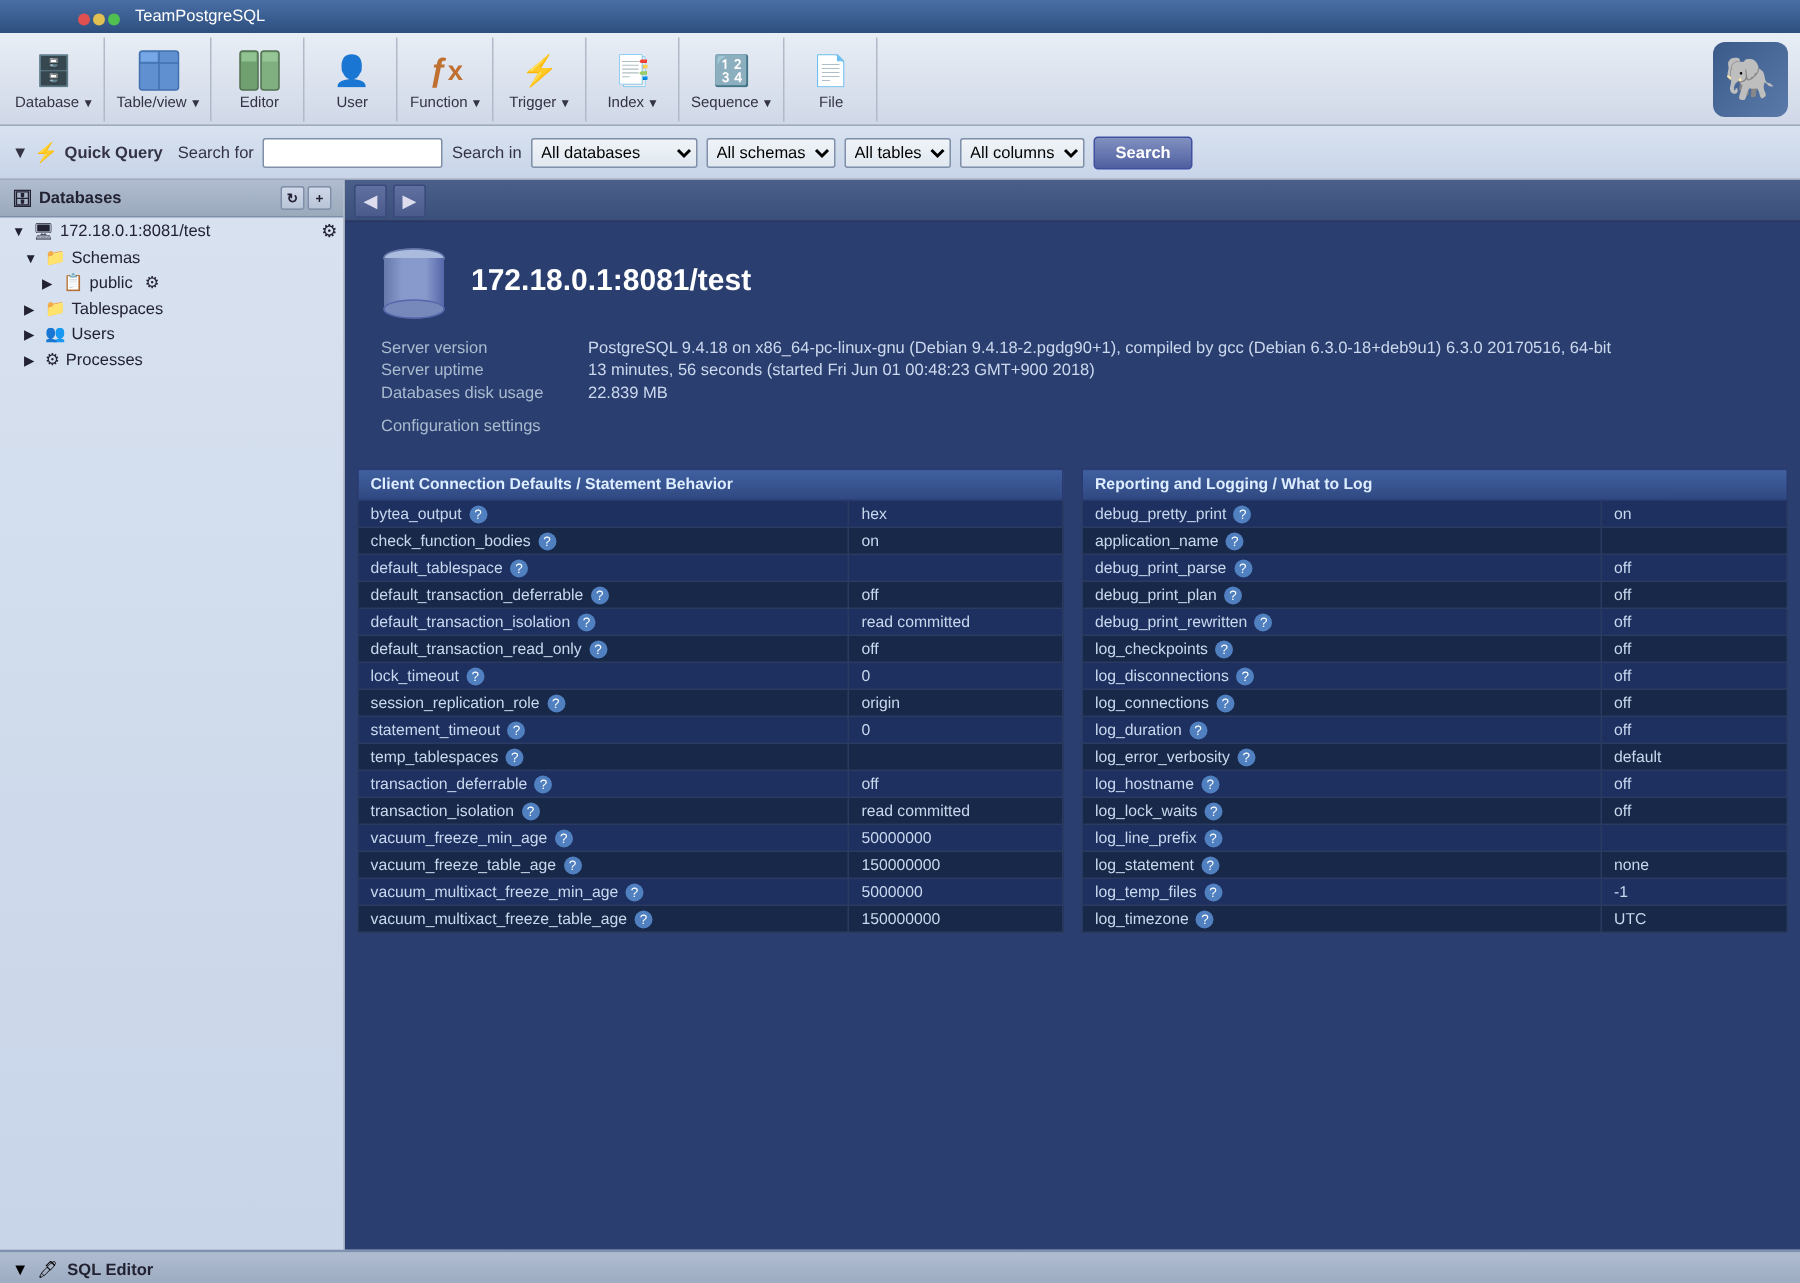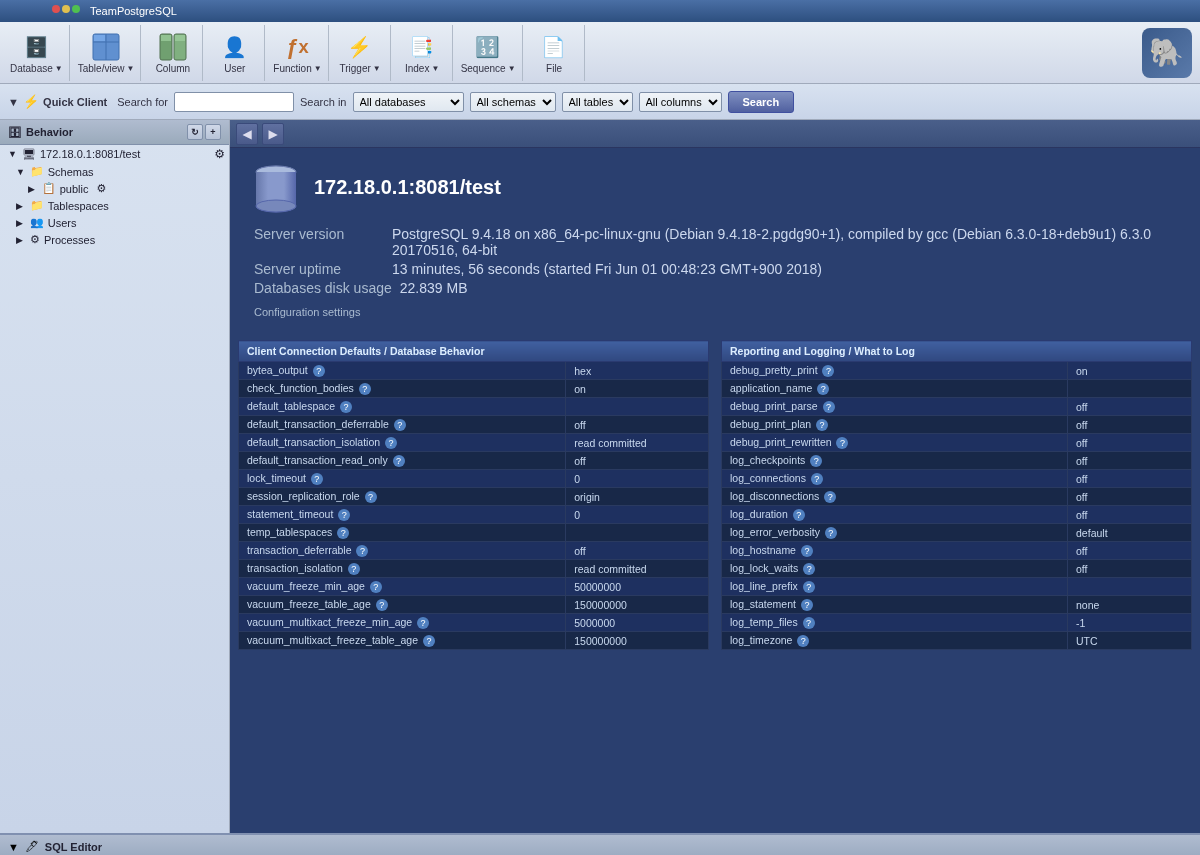--- a/index.html
+++ b/index.html
@@ -10,21 +10,21 @@
       background: linear-gradient(to bottom, #4a6fa5, #2d4f7f);
       height: 22px;
       display: flex;
       align-items: center;
       padding: 0 8px;
       color: white;
       font-size: 11px;
     }
     .title-bar-logo {
       display: flex;
-      align-items: flex-start;
+      align-items: flex-end;
       gap: 4px;
       padding-left: 44px;
     }
     .logo-circles {
       display: flex;
       gap: 2px;
     }
     .logo-circle {
       width: 8px; height: 8px; border-radius: 50%;
     }
@@ -197,21 +197,21 @@
     .db-info {
       padding: 16px 24px;
       color: #ddeeff;
     }
     .db-info-header {
       display: flex; align-items: center; gap: 16px;
       margin-bottom: 12px;
     }
     .db-info-row {
       display: flex; gap: 8px;
-      font-size: 14px;
+      font-size: 11px;
       margin-bottom: 3px;
       color: #ccd8ee;
     }
     .db-info-label { color: #aabbd0; min-width: 130px; }
     .config-title {
       font-size: 11px;
       color: #aabbd0;
       margin: 10px 0 6px 0;
     }
 
@@ -317,21 +317,21 @@
   <div class="toolbar-group">
     <div class="toolbar-icon">
       <svg width="30" height="30" viewBox="0 0 30 30">
         <rect x="2" y="2" width="12" height="26" rx="2" fill="#70a070" stroke="#507050" stroke-width="1"></rect>
         <rect x="16" y="2" width="12" height="26" rx="2" fill="#80b080" stroke="#507050" stroke-width="1"></rect>
         <rect x="3" y="3" width="10" height="6" fill="#a0d0a0" opacity="0.7"></rect>
         <rect x="17" y="3" width="10" height="6" fill="#a0d0a0" opacity="0.7"></rect>
       </svg>
     </div>
     <div class="toolbar-label">
-      <span>Column</span>
+      <span>Editor</span>
     </div>
   </div>
   <div class="toolbar-group">
     <div class="toolbar-icon">👤</div>
     <div class="toolbar-label">
       <span>User</span>
     </div>
   </div>
   <div class="toolbar-group">
     <div class="toolbar-icon" style="color:#c07030;font-size:22px;font-weight:bold;">ƒ<sub>x</sub></div>
@@ -369,21 +369,21 @@
   </div>
   <div class="toolbar-right">
     <div class="elephant-icon">🐘</div>
   </div>
 </div>
 
 <div class="quick-query">
   <div class="quick-query-title">
     <span style="cursor:pointer;">▼</span>
     <span style="font-size:13px;">⚡</span>
-    <span>Quick Client</span>
+    <span>Quick Query</span>
   </div>
   <span class="search-label">Search for</span>
   <input type="text" class="search-input" style="">
   <span class="search-label">Search in</span>
   <select class="search-select">
     <option>All databases</option>
     <option>Current database</option>
   </select>
   <select class="search-select">
     <option>All schemas</option>
@@ -395,21 +395,21 @@
     <option>All columns</option>
   </select>
   <button class="search-button">Search</button>
 </div>
 
 <div class="main-layout">
 
   <div class="sidebar">
     <div class="sidebar-header">
       <span>🗄</span>
-      <span>Behavior</span>
+      <span>Databases</span>
       <div class="sidebar-header-icons">
         <div class="sidebar-icon-btn">↻</div>
         <div class="sidebar-icon-btn">+</div>
       </div>
     </div>
 
     <div class="tree-item">
       <span class="tree-expand">▼</span>
       <span>🖥</span>
       <span>172.18.0.1:8081/test</span>
@@ -484,21 +484,21 @@
         <span>22.839 MB</span>
       </div>
       <div class="config-title">Configuration settings</div>
     </div>
 
     <div class="config-tables">
 
       <table class="config-table">
         <thead>
           <tr>
-            <th colspan="2">Client Connection Defaults / Database Behavior</th>
+            <th colspan="2">Client Connection Defaults / Statement Behavior</th>
           </tr>
         </thead>
         <tbody id="left-table-body">
         <tr>
       <td>bytea_output <span class="help-icon">?</span></td>
       <td>hex</td>
     </tr>
             <tr>
       <td>check_function_bodies <span class="help-icon">?</span></td>
       <td>on</td>
@@ -587,25 +587,25 @@
     </tr>
             <tr>
       <td>debug_print_rewritten <span class="help-icon">?</span></td>
       <td>off</td>
     </tr>
             <tr>
       <td>log_checkpoints <span class="help-icon">?</span></td>
       <td>off</td>
     </tr>
             <tr>
+      <td>log_disconnections <span class="help-icon">?</span></td>
+      <td>off</td>
+    </tr>
+            <tr>
       <td>log_connections <span class="help-icon">?</span></td>
-      <td>off</td>
-    </tr>
-            <tr>
-      <td>log_disconnections <span class="help-icon">?</span></td>
       <td>off</td>
     </tr>
             <tr>
       <td>log_duration <span class="help-icon">?</span></td>
       <td>off</td>
     </tr>
             <tr>
       <td>log_error_verbosity <span class="help-icon">?</span></td>
       <td>default</td>
     </tr>

